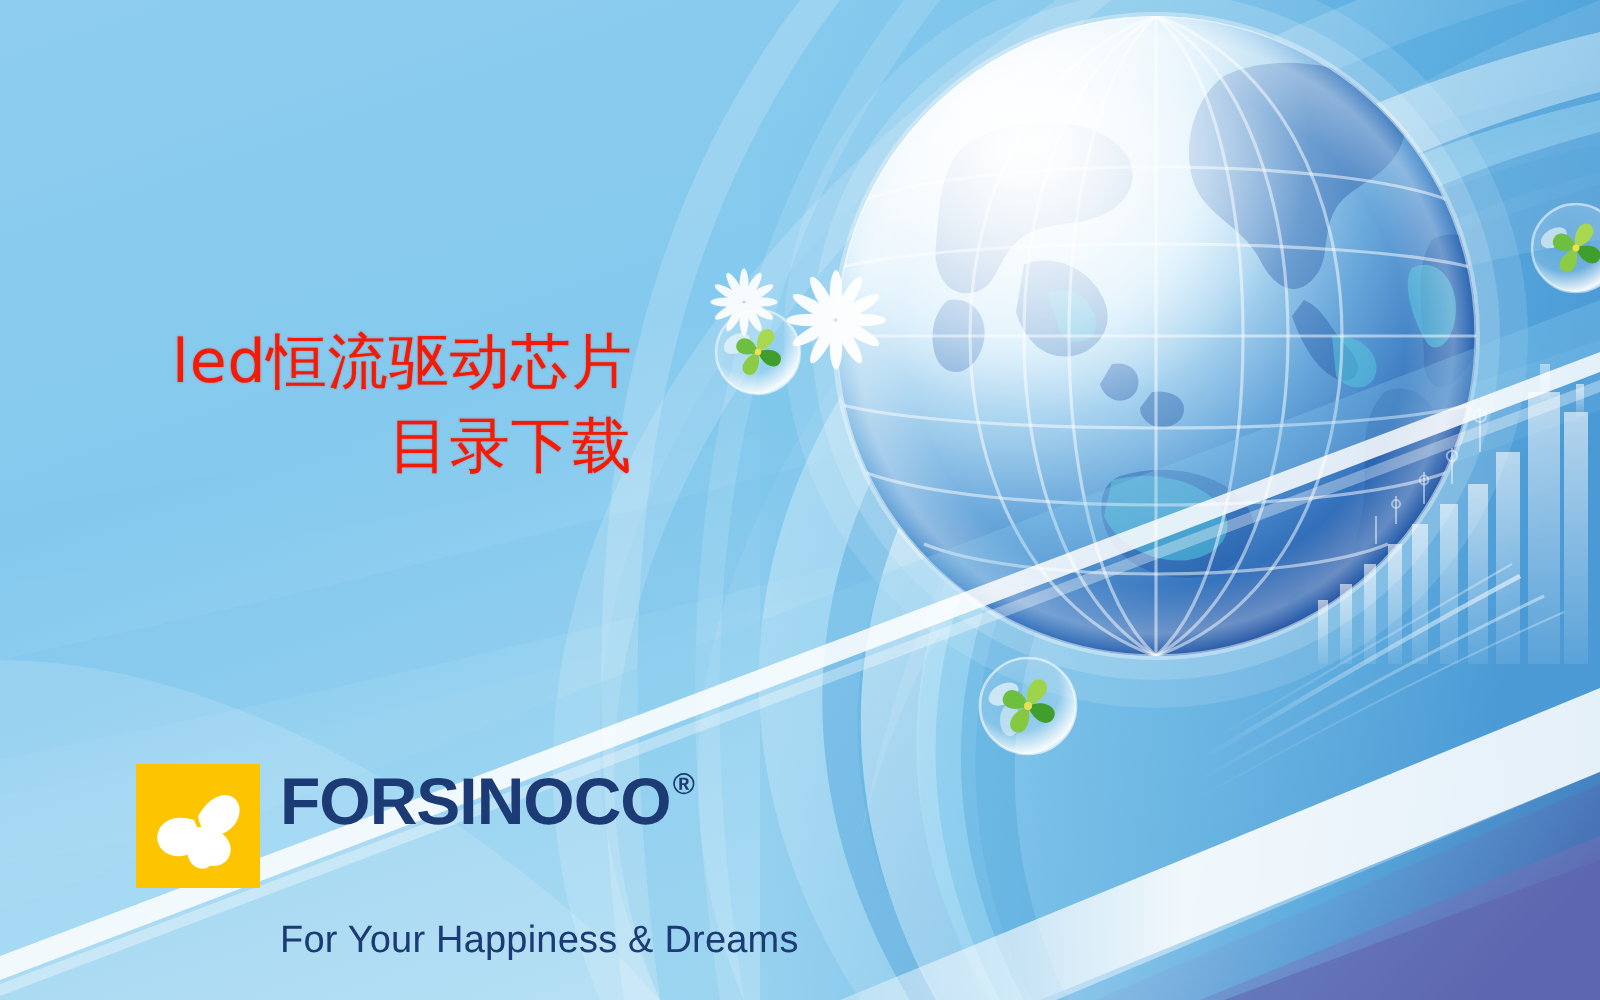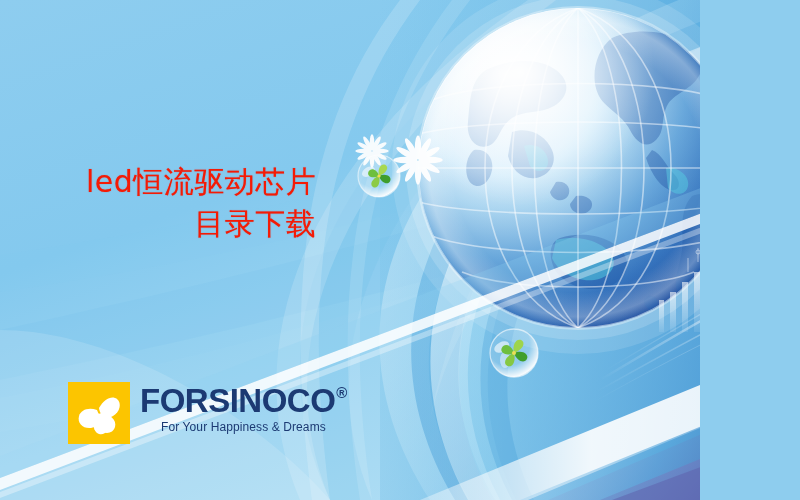--- a/index.html
+++ b/index.html
@@ -4,21 +4,21 @@
 <style>
   * { margin:0; padding:0; box-sizing:border-box; }
   html, body { width:800px; height:500px; overflow:hidden; }
   body {
     font-family: "Liberation Sans", sans-serif;
     background:#8ecdee;
   }
 
   #stage {
     position:relative;
-    width:700px;
+    width:800px;
     height:500px;
     overflow:hidden;
     background:#bef264;
   }
 
   .layer { position:absolute; inset:0; }
   svg.layer { display:block; }
 
   
   #headline {
@@ -56,20 +56,21 @@
     background:#fcc500;
     flex:0 0 auto;
     position:relative;
   }
   #logo-mark svg { position:absolute; left:0; top:0; }
   #logo-text {
     margin-left:10px;
     padding-top:2px;
     display:flex;
     flex-direction:column;
+    gap:40px;
   }
   #logo-word {
     font-family:"Liberation Sans", sans-serif;
     font-weight:bold;
     font-size:33px;
     line-height:1;
     color:#1c3a73;
     letter-spacing:-0.5px;
     white-space:nowrap;
     display:flex;
@@ -77,26 +78,25 @@
   }
   #logo-reg {
     font-size:15px;
     line-height:1;
     margin-left:1px;
     margin-top:1px;
     font-weight:bold;
   }
   #logo-tag {
     font-family:"Liberation Sans", sans-serif;
-    font-size:12px;
+    font-size:19px;
     color:#1c3a73;
     margin-top:3px;
     letter-spacing:0.1px;
     white-space:nowrap;
-    text-align:center;
   }
 </style>
 </head>
 <body>
 
 <div id="stage">
 
   <svg class="layer" width="800" height="500" viewBox="0 0 800 500" xmlns="http://www.w3.org/2000/svg">
     <defs>
 

